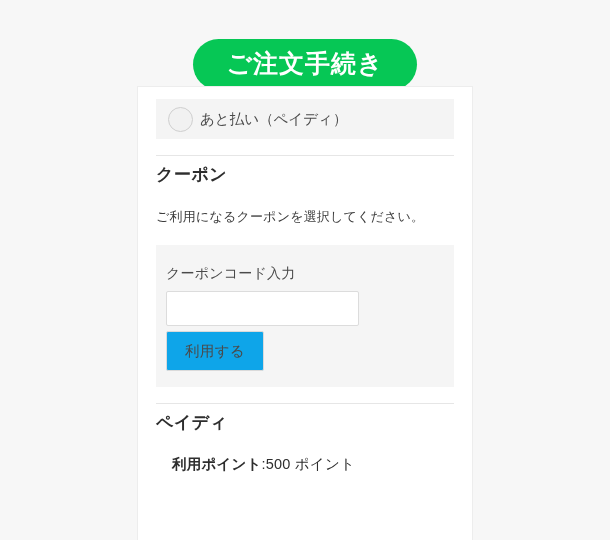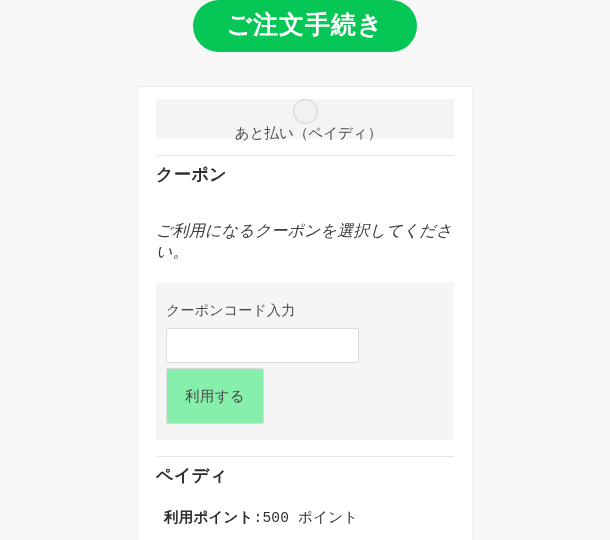--- a/index.html
+++ b/index.html
@@ -23,21 +23,21 @@
   }
 
   
   .header-wrap {
     position: absolute;
     top: 0;
     left: 0;
     width: 610px;
     height: 90px;
     display: flex;
-    align-items: flex-start;
+    align-items: flex-end;
     justify-content: center;
   }
   .header-pill {
     background: #06c755;
     color: #ffffff;
     font-size: 25px;
     font-weight: bold;
     letter-spacing: 1px;
     padding: 11px 33px 13px 33px;
     border-radius: 30px;
@@ -67,21 +67,20 @@
 
   
   .pay-row {
     background: #f4f4f4;
     height: 40px;
     display: flex;
     align-items: center;
     padding: 0 12px;
     box-sizing: border-box;
     cursor: pointer;
-    flex-direction: column;
   }
   .radio-circle {
     width: 25px;
     height: 25px;
     border-radius: 50%;
     border: 1px solid #cfcfcf;
     background: #f1f1f1;
     flex: 0 0 auto;
     box-sizing: border-box;
   }
@@ -101,25 +100,24 @@
 
   
   .section-title {
     font-size: 17px;
     font-weight: bold;
     color: #2e2e2e;
     margin: 7px 0 0 0;
     letter-spacing: 0.5px;
   }
   .section-desc {
-    font-size: 16px;
+    font-size: 13px;
     color: #3c3c3c;
-    margin: 35px 0 0 0;
-    letter-spacing: 0.2px;
-    font-style: italic;
+    margin: 22px 0 0 0;
+    letter-spacing: 0.2px;
   }
 
   
   .coupon-box {
     background: #f5f5f5;
     margin-top: 19px;
     padding: 12px 10px 16px 10px;
     box-sizing: border-box;
   }
   .coupon-field-label {
@@ -139,45 +137,44 @@
     font-size: 14px;
     font-family: "Liberation Sans", "DejaVu Sans", sans-serif;
     color: #333;
     padding: 0 8px;
     outline: none;
   }
   .coupon-apply-btn {
     display: block;
     margin-top: 5px;
     width: 98px;
-    height: 56px;
-    box-sizing: border-box;
-    background: #86efac;
+    height: 40px;
+    box-sizing: border-box;
+    background: #0ea5e9;
     border: 1px solid #dadada;
     border-radius: 2px;
     font-size: 14.5px;
     font-family: "Liberation Sans", "DejaVu Sans", sans-serif;
     color: #4a4a4a;
     cursor: pointer;
     letter-spacing: 0.3px;
   }
 
   
   .points-line {
     font-size: 14.5px;
     color: #3c3c3c;
     margin: 19px 0 0 0;
     letter-spacing: 0.2px;
   }
   .points-used {
     font-size: 14.5px;
     color: #2e2e2e;
-    margin: 21px 0 0 8px;
-    letter-spacing: 0.2px;
-    font-family: Liberation Mono, monospace;
+    margin: 21px 0 0 16px;
+    letter-spacing: 0.2px;
   }
   .points-used b {
     font-weight: bold;
   }
 </style>
 </head>
 <body>
 
 <div class="page">
 

